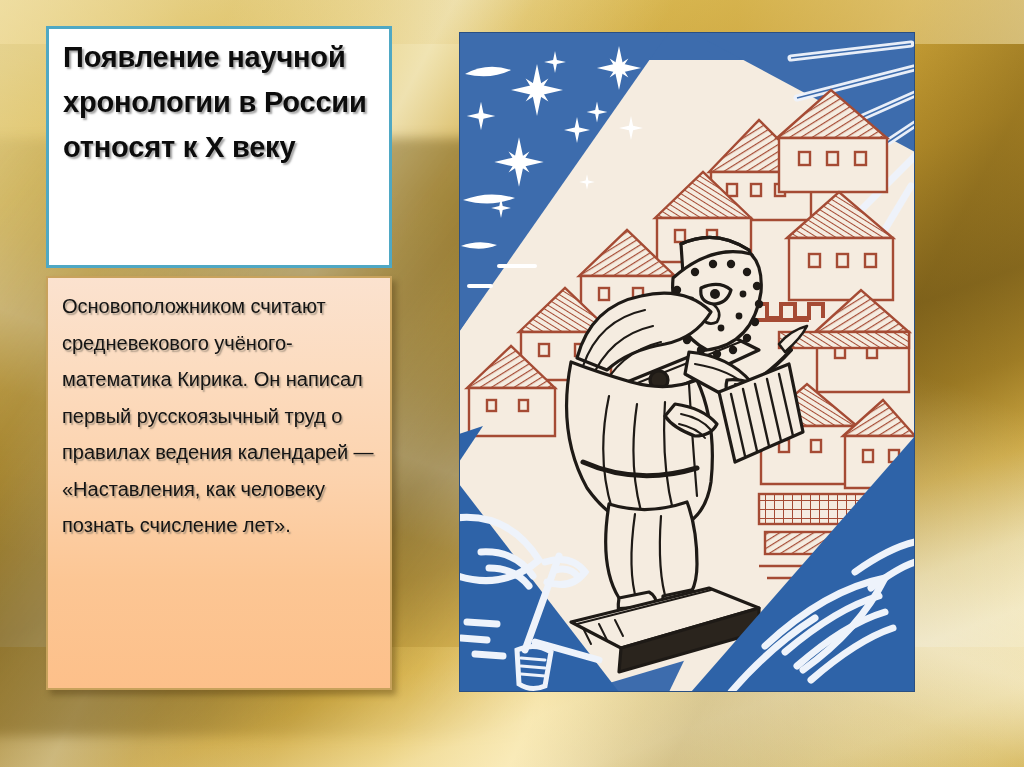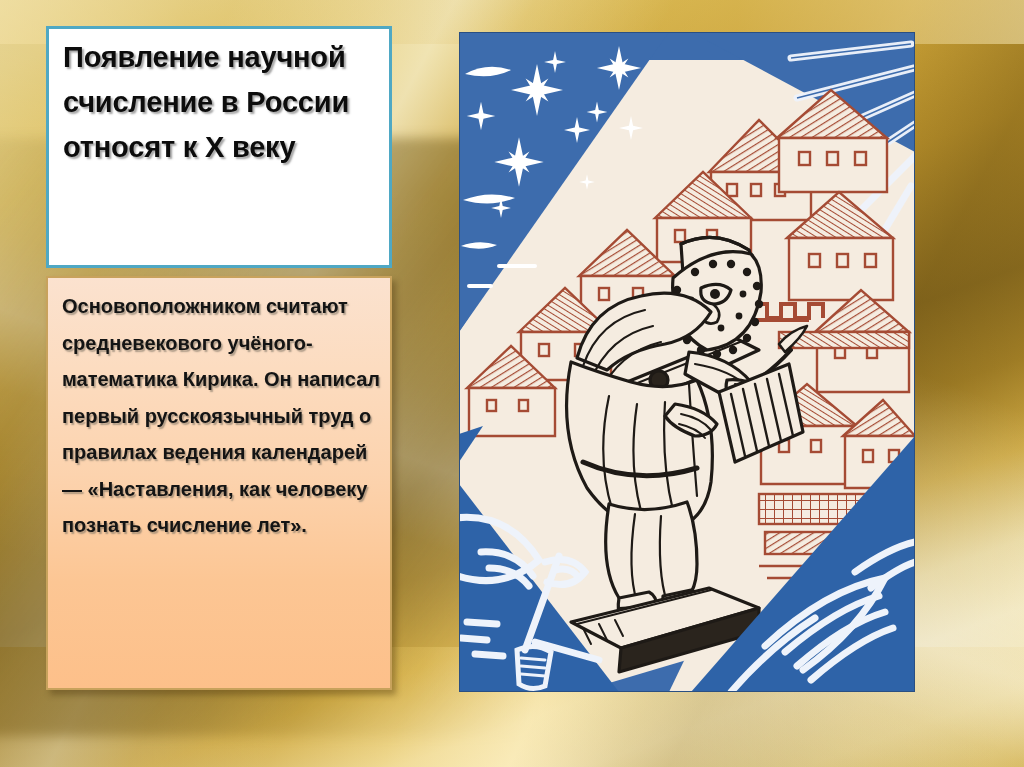--- a/index.html
+++ b/index.html
@@ -152,21 +152,21 @@
         #fcdcc0 22%,
         #fcd3ae 48%,
         #fcc694 74%,
         #fdc08a 100%);
     box-shadow: 4px 5px 6px rgba(70,50,10,0.38);
     padding: 10px 8px 8px 14px;
   }
   #body-text {
     margin: 0;
     font-size: 20px;
-    font-weight: bold;
+    font-weight: normal;
     line-height: 36.5px;
     color: #141414;
     text-shadow: 1.5px 1.5px 1.5px rgba(120,110,95,0.60);
     white-space: pre-line;
   }
 
   
   #illustration {
     position: absolute;
     left: 459px;
@@ -185,21 +185,21 @@
 <div id="slide">
 
   <div class="gold-base"></div>
   <div class="gold-streak-a"></div>
   <div class="gold-streak-b"></div>
   <div class="gold-dark-corner"></div>
   <div class="gold-top-sheen"></div>
   <div class="gold-bottom-sheen"></div>
 
   <div id="title-box">
-    <p id="title-text">Появление научной счисление в России относят к X веку</p>
+    <p id="title-text">Появление научной хронологии в России относят к X веку</p>
   </div>
 
   <div id="body-box">
     <p id="body-text">Основоположником считают средневекового учёного-математика Кирика. Он написал первый русскоязычный труд о правилах ведения календарей — «Наставления, как человеку познать счисление лет».</p>
   </div>
 
   <div id="illustration">
     <svg viewBox="0 0 456 660" preserveAspectRatio="none">
       <defs>
         <clipPath id="frameClip">

